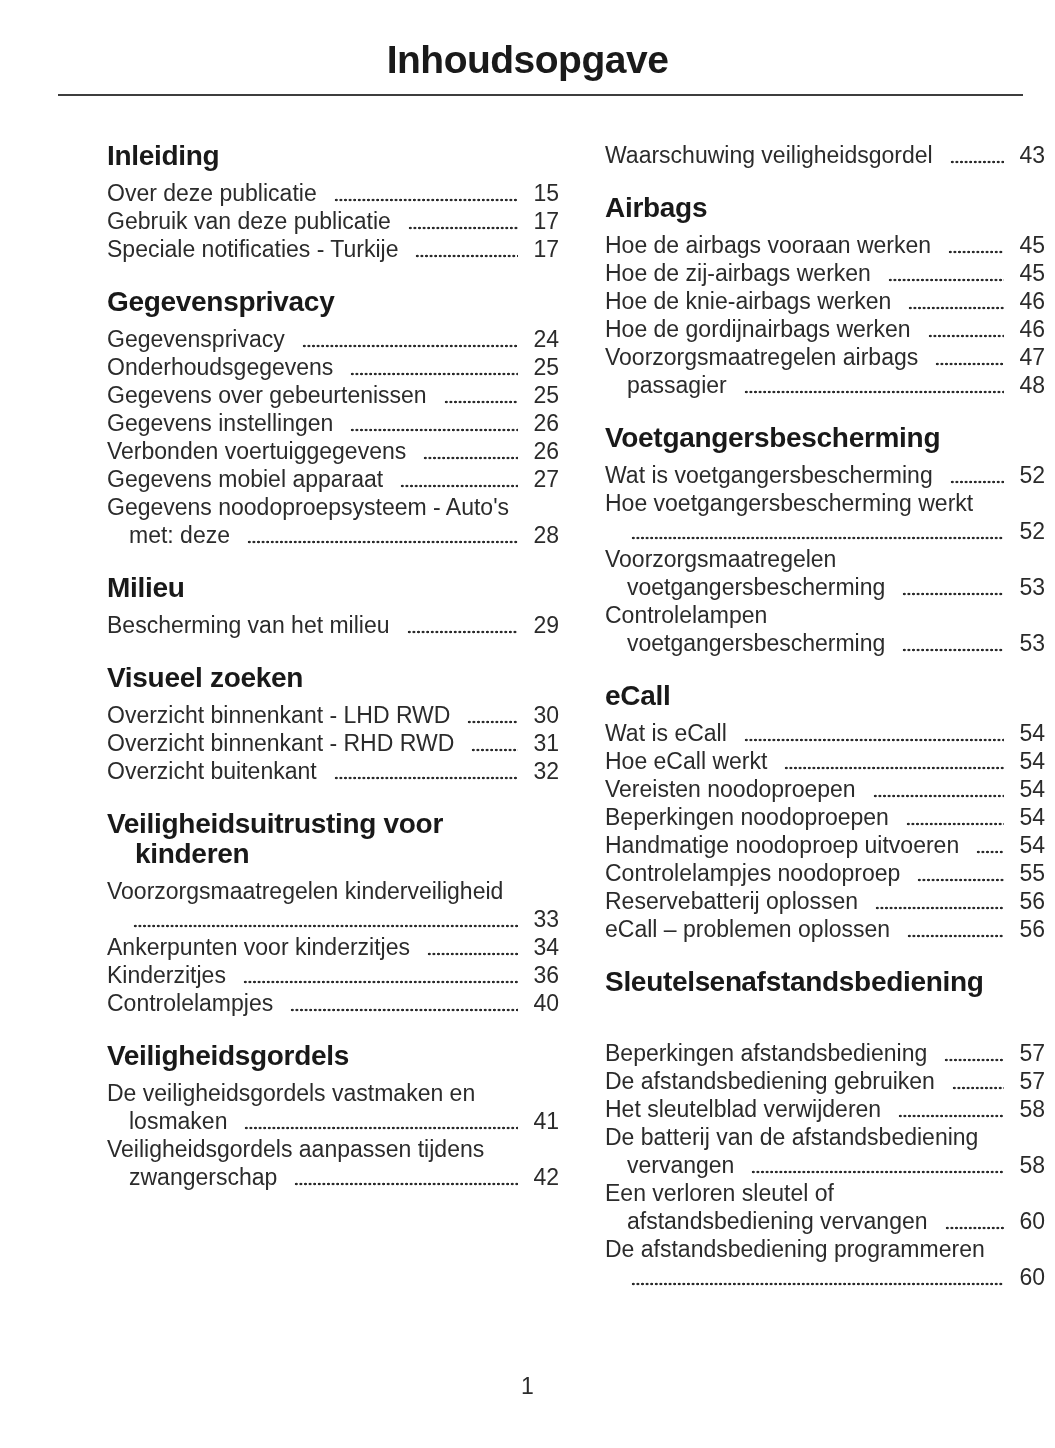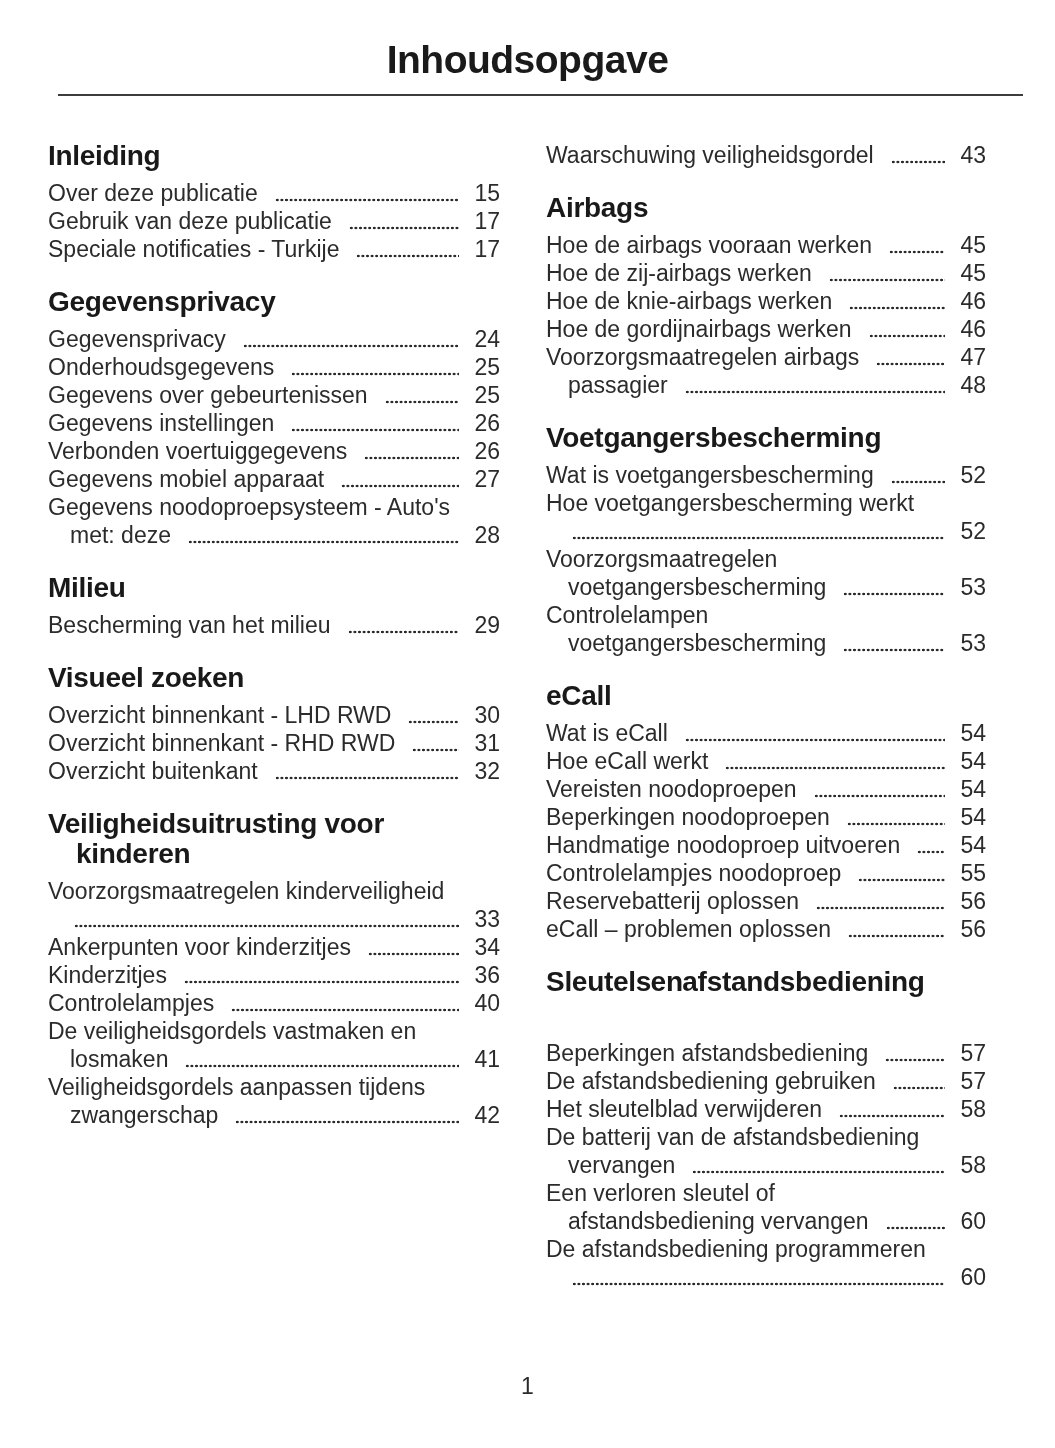--- a/index.html
+++ b/index.html
@@ -27,22 +27,23 @@
     color: #1a1a1a;
   }
   .rule {
     height: 0;
     border-top: 2.5px solid #3d3d3d;
     margin: 15px 32px 0 58px;
   }
   
   .columns {
     display: flex;
-    padding: 45px 0 0 48px;
+    padding: 45px 0 0 97px;
     align-items: flex-start;
+    justify-content: center;
   }
   .col { flex: 0 0 auto; }
   .col-left  { width: 452px; }
   .col-right { width: 440px; margin-left: 46px; }
 
   
   .toc-section h2 {
     font-size: 28px;
     font-weight: 800;
     color: #191919;
@@ -242,20 +243,23 @@
           </div>
           <div class="entry">
             <div class="line">
               <span class="label">Controlelampjes</span>
               <span class="leader"></span>
               <span class="pagenum">40</span>
             </div>
           </div>
         </section>
         <section class="toc-section">
+          <h2>
+            <span class="h-line">Veiligheidsgordels</span>
+          </h2>
           <div class="entry">
             <div class="line plain">De veiligheidsgordels vastmaken en</div>
             <div class="line cont">
               <span class="label">losmaken</span>
               <span class="leader"></span>
               <span class="pagenum">41</span>
             </div>
           </div>
           <div class="entry">
             <div class="line plain">Veiligheidsgordels aanpassen tijdens</div>

